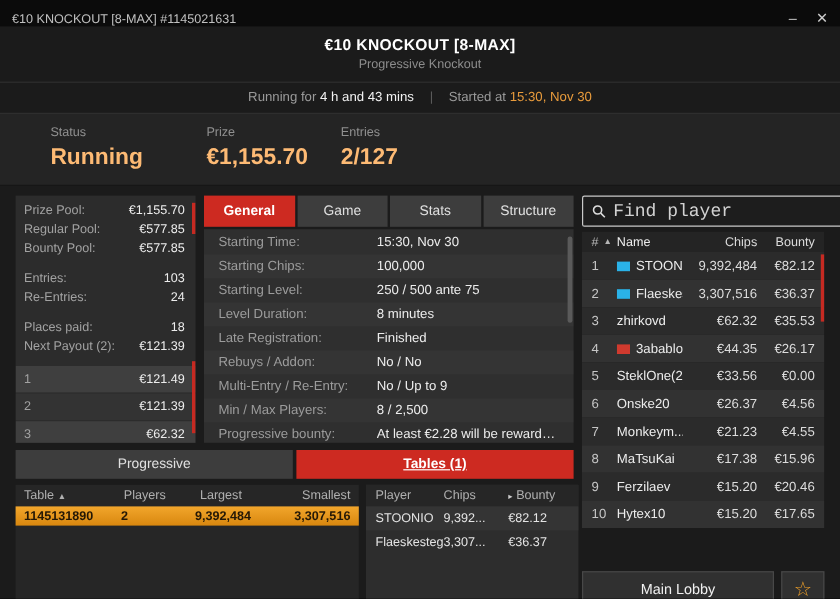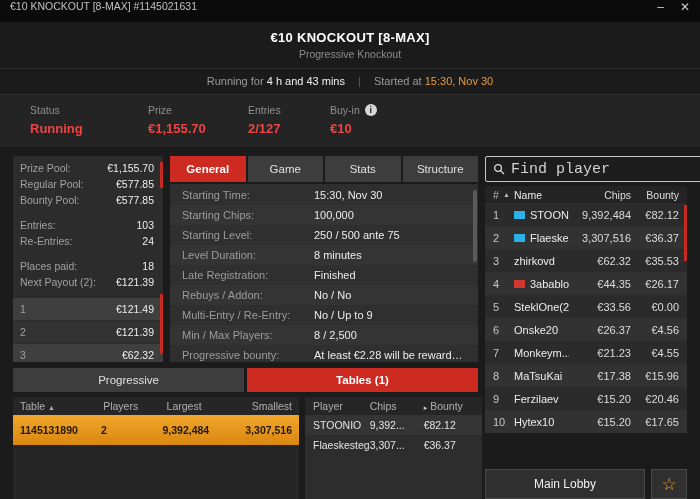--- a/index.html
+++ b/index.html
@@ -1,39 +1,39 @@
 <!DOCTYPE html>
 <html><head>
 <meta charset="utf-8">
 <style>
   * { box-sizing: border-box; margin: 0; padding: 0; }
   body { background: #000; font-family: "Liberation Sans", "DejaVu Sans", sans-serif; }
   .window { width: 700px; height: 499px; background: #1b1b1b; color: #ddd; position: relative; overflow: hidden; font-size: 11px; }
 
   
-  .titlebar { height: 22px; background: #0b0b0b; display: flex; align-items: flex-start; padding: 0 10px; }
+  .titlebar { height: 22px; background: #0b0b0b; display: flex; align-items: flex-end; padding: 0 10px; }
   .tb-title { color: #c0c0c0; font-size: 10.5px; flex: 1; }
   .tb-btn { color: #cccccc; font-size: 12px; margin-left: 16px; cursor: pointer; }
 
   
   .header { text-align: center; padding-top: 8px; }
   .h-title { color: #ffffff; font-size: 13px; font-weight: bold; letter-spacing: .3px; }
   .h-sub { color: #8d8d8d; font-size: 10.5px; margin-top: 3px; }
   .runline { margin-top: 8px; border-top: 1px solid #2e2e2e; padding: 6px 0 7px; text-align: center; font-size: 11px; }
   .runline .gray { color: #9a9a9a; }
   .runline .white { color: #f2f2f2; }
   .runline .orange { color: #e89b3c; }
   .runline .sep { color: #5a5a5a; margin: 0 10px; }
 
   
   .statusbar { background: #242424; border-top: 1px solid #2e2e2e; border-bottom: 1px solid #161616; padding: 9px 0 11px 30px; display: flex; }
-  .stat { display: flex; flex-direction: column; }
+  .stat { display: flex; flex-direction: column; margin-left: 12px; }
   .stat-status { width: 118px; } .stat-prize { width: 100px; } .stat-entries { width: 82px; }
   .stat-label { color: #909090; font-size: 10.5px; display: flex; align-items: center; gap: 5px; }
-  .stat-value { color: #ef4444; font-size: 13px; font-weight: bold; margin-top: 5px; }
+  .stat-value { color: #fdba74; font-size: 19px; font-weight: bold; margin-top: 5px; }
   .info-icon { width: 12px; height: 12px; border-radius: 50%; background: #d8d8d8; color: #1a1a1a; font-size: 9px; font-weight: bold; display: inline-flex; align-items: center; justify-content: center; cursor: pointer; }
 
   
   .content { display: flex; gap: 7px; padding: 8px 13px 12px; height: 363px; }
   .left-col { flex: 1; display: flex; flex-direction: column; min-width: 0; }
   .right-col { width: 202px; display: flex; flex-direction: column; }
 
   .top-row { display: flex; gap: 7px; height: 206px; }
 
   
@@ -58,28 +58,28 @@
   .details { flex: 1; background: #2f2f2f; margin-top: 2px; padding-top: 1px; position: relative; overflow: hidden; }
   .d-row { display: flex; padding: 4px 12px; height: 20px; white-space: nowrap; overflow: hidden; }
   .d-row:nth-child(even) { background: #343434; }
   .d-label { width: 132px; color: #9c9c9c; flex-shrink: 0; }
   .d-value { color: #ececec; overflow: hidden; text-overflow: ellipsis; }
   .v-scroll { position: absolute; right: 1px; top: 6px; width: 4px; height: 72px; background: #5a5a5a; border-radius: 2px; }
 
   
   .bottom-tabs { margin-top: 6px; display: flex; height: 24px; }
   .btab { flex: 1; display: flex; align-items: center; justify-content: center; background: #3d3d3d; color: #e0e0e0; margin-right: 3px; font-size: 11.5px; cursor: pointer; }
-  .btab:last-child { margin-right: 0; }
+  .btab:last-child { margin-right: 0; text-decoration: underline; }
   .btab.active { background: #cd2a21; color: #fff; font-weight: bold; }
   .bottom-panels { margin-top: 5px; display: flex; gap: 6px; flex: 1; min-height: 0; }
   .tables-list { width: 286px; background: #262626; font-size: 10.5px; }
   .tl-header, .tl-row { display: flex; align-items: center; padding: 0 7px; height: 17px; }
   .tl-header { color: #b0b0b0; height: 18px; }
   .tl-c1 { width: 84px; } .tl-c2 { width: 64px; } .tl-c3 { width: 86px; } .tl-c4 { flex: 1; }
-  .tl-row.selected { background: linear-gradient(#f2a62c, #d8870f); color: #241806; font-weight: bold; height: 30px; cursor: pointer; }
+  .tl-row.selected { background: linear-gradient(#f2a62c, #d8870f); color: #241806; font-weight: bold; height: 16px; cursor: pointer; }
   .sort-arrow { font-size: 7px; color: #b0b0b0; margin-left: 3px; }
 
   .preview { flex: 1; background: #2d2d2d; font-size: 10.5px; }
   .pv-header, .pv-row { display: flex; align-items: center; padding: 0 8px; height: 17px; }
   .pv-header { background: #262626; color: #b0b0b0; height: 18px; }
   .pv-row { height: 20px; color: #e4e4e4; }
   .pv-row:nth-child(even) { background: #343434; }
   .pv-c1 { flex: 1; overflow: hidden; white-space: nowrap; } .pv-c2 { width: 54px; } .pv-c3 { width: 50px; }
   .pv-sort { font-size: 7px; color: #cccccc; margin-right: 3px; }
 
@@ -136,27 +136,20 @@
       <span class="stat-value">Running</span>
     </div>
     <div class="stat stat-prize">
       <span class="stat-label">Prize</span>
       <span class="stat-value">€1,155.70</span>
     </div>
     <div class="stat stat-entries">
       <span class="stat-label">Entries</span>
       <span class="stat-value">2/127</span>
     </div>
-    <div class="stat">
-      <span class="stat-label">
-        <span>Buy-in</span>
-        <span class="info-icon">i</span>
-      </span>
-      <span class="stat-value">€10</span>
-    </div>
   </div>
 
   <div class="content">
 
     <div class="left-col">
       <div class="top-row">
 
         <div class="prize-panel">
           <div class="pp-row">
               <span class="pp-label">Prize Pool:</span>

